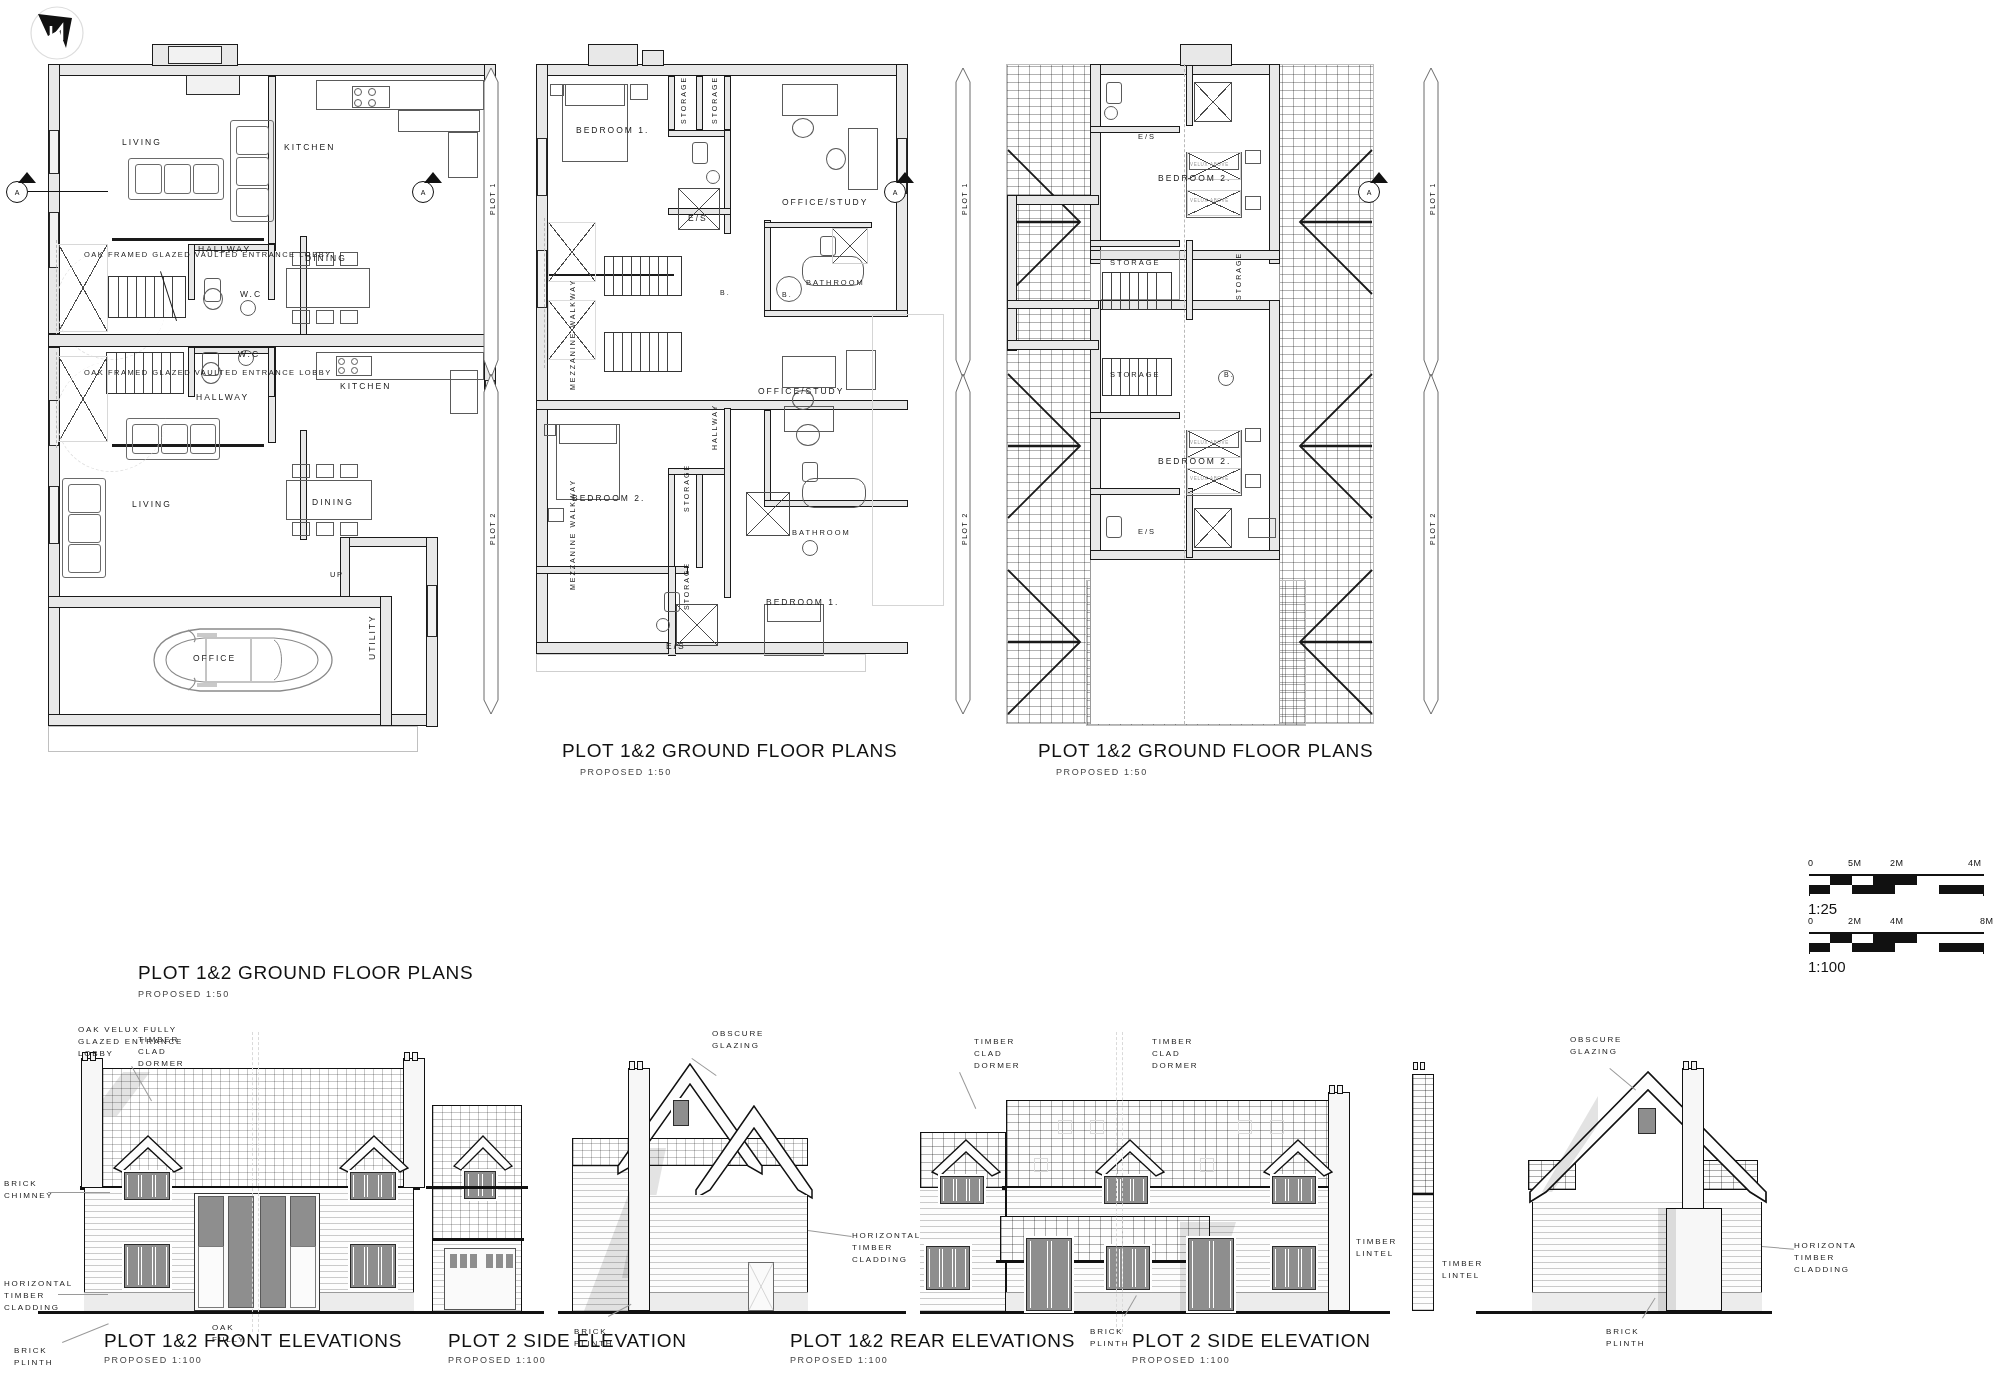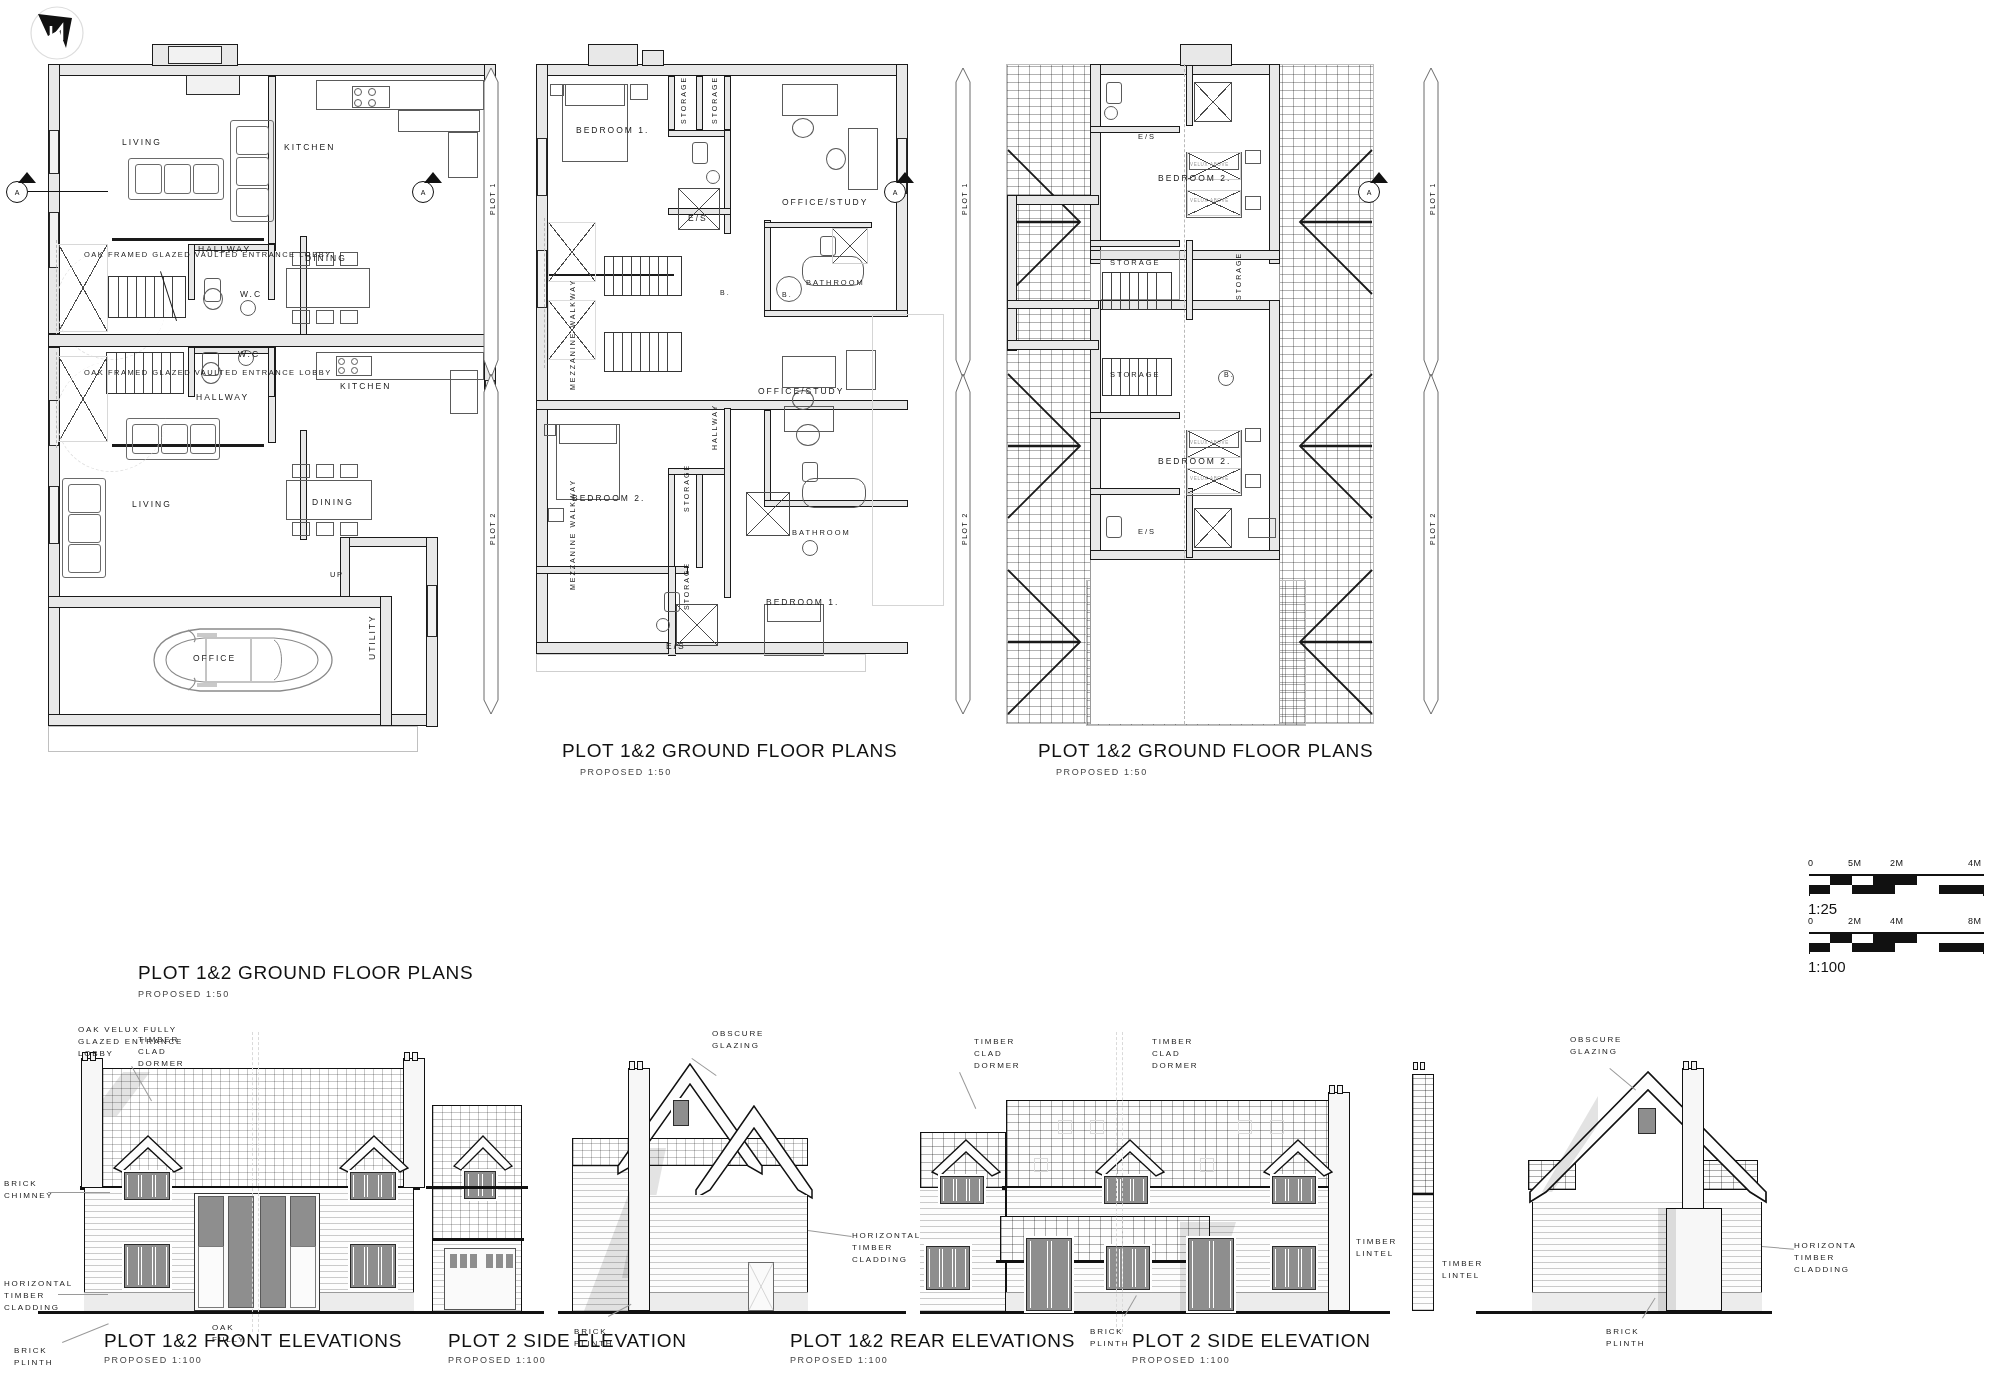--- a/index.html
+++ b/index.html
@@ -675,21 +675,21 @@
       <div class="sb-cell sb-white" style="width:44px;"></div>
       <div class="sb-cell sb-black" style="width:45px;"></div>
     </div>
     <div class="sb-label" style="left:0px; top:38px;">1:25</div>
   </div>
 
   <div class="scalebar" style="left:1808px; top:920px; width:180px; height:110px;">
     <div class="sb-num" style="left:0px; top:-4px;">0</div>
     <div class="sb-num" style="left:40px; top:-4px;">2M</div>
     <div class="sb-num" style="left:82px; top:-4px;">4M</div>
-    <div class="sb-num" style="left:160px; top:-4px;">8M</div>
+    <div class="sb-num" style="left:172px; top:-4px;">8M</div>
     <div class="sb-tick" style="left:1px; top:12px; height:22px;"></div>
     <div class="sb-tick" style="left:175px; top:12px; height:22px;"></div>
     <div class="abs" style="left:1px; top:12px; width:175px; height:1.5px; background:#111;"></div>
     <div class="sb-row" style="left:1px; top:14px;">
       <div class="sb-cell sb-white" style="width:21px;"></div>
       <div class="sb-cell sb-black" style="width:22px;"></div>
       <div class="sb-cell sb-white" style="width:21px;"></div>
       <div class="sb-cell sb-black" style="width:44px;"></div>
       <div class="sb-cell sb-white" style="width:67px;"></div>
     </div>

